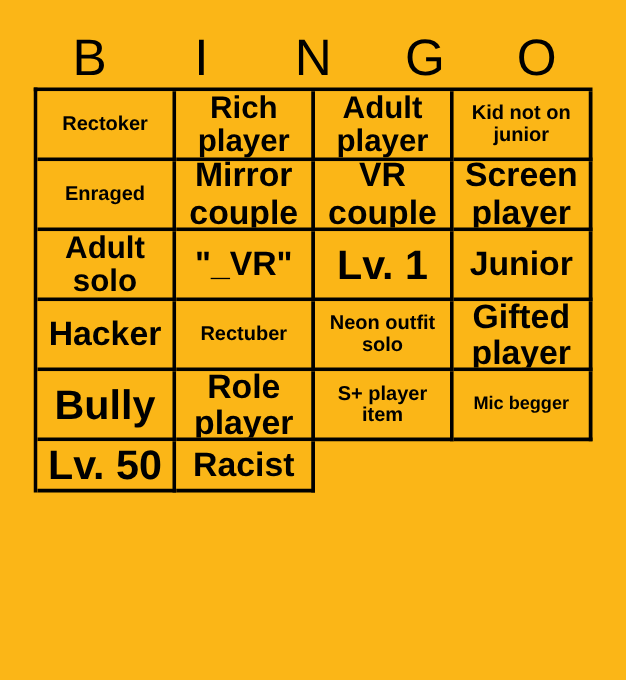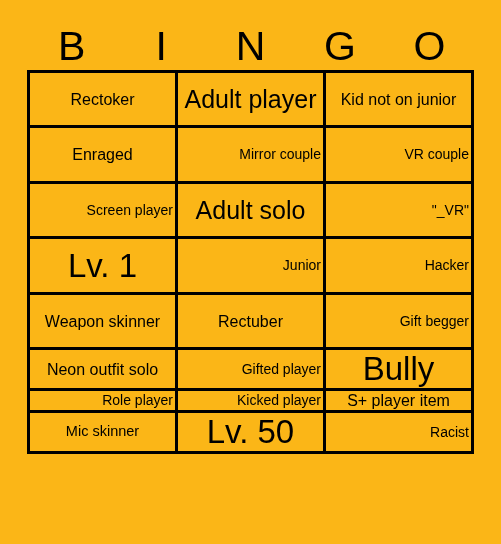--- a/index.html
+++ b/index.html
@@ -40,27 +40,28 @@
     color: #000000;
     font-weight: 400;
     letter-spacing: 0;
   }
   
   #bingo-grid {
     position: absolute;
     left: 27px;
     top: 70px;
     width: 447px;
-    height: 384px;
+    height: 324px;
     display: grid;
-    grid-template-columns: repeat(3, 1fr);
+    grid-template-columns: repeat(4, 1fr);
     grid-template-rows: repeat(5, 1fr);
     border-top: 3px solid #000000;
     border-left: 3px solid #000000;
     box-sizing: border-box;
+    font-weight: bold;
   }
   .bingo-cell {
     border-right: 3px solid #000000;
     border-bottom: 3px solid #000000;
     box-sizing: border-box;
     display: flex;
     align-items: center;
     justify-content: center;
     text-align: center;
     padding: 1px 2px;
@@ -70,41 +71,44 @@
   }
   .cell-text {
     display: block;
     width: 100%;
     line-height: 1.08;
     word-wrap: break-word;
   }
   
   .sz-xl .cell-text { font-size: 33px; }
   .sz-lg .cell-text { font-size: 25px; }
-  .sz-md .cell-text { font-size: 14px; text-align: right; }
+  .sz-md .cell-text { font-size: 27px; }
   .sz-sm .cell-text { font-size: 16px; }
   .sz-xs .cell-text { font-size: 14.5px; }
 </style>
 </head>
 <body>
 
 <div id="card-root">
 
   <div id="bingo-header">
     <div class="header-letter">B</div>
     <div class="header-letter">I</div>
     <div class="header-letter">N</div>
     <div class="header-letter">G</div>
     <div class="header-letter">O</div>
   </div>
 
   <div id="bingo-grid">
 
     <div class="bingo-cell sz-sm">
         <span class="cell-text">Rectoker</span>
+      </div>
+    <div class="bingo-cell sz-lg">
+        <span class="cell-text">Rich player</span>
       </div>
     <div class="bingo-cell sz-lg">
         <span class="cell-text">Adult player</span>
       </div>
     <div class="bingo-cell sz-sm">
         <span class="cell-text">Kid not on junior</span>
       </div>
     <div class="bingo-cell sz-sm">
         <span class="cell-text">Enraged</span>
       </div>
@@ -128,50 +132,41 @@
     <div class="bingo-cell sz-xl">
         <span class="cell-text">Lv. 1</span>
       </div>
     <div class="bingo-cell sz-md">
         <span class="cell-text">Junior</span>
       </div>
     <div class="bingo-cell sz-md">
         <span class="cell-text">Hacker</span>
       </div>
     <div class="bingo-cell sz-sm">
-        <span class="cell-text">Weapon skinner</span>
-      </div>
-    <div class="bingo-cell sz-sm">
         <span class="cell-text">Rectuber</span>
       </div>
 
-    <div class="bingo-cell sz-md">
-        <span class="cell-text">Gift begger</span>
-      </div>
     <div class="bingo-cell sz-sm">
         <span class="cell-text">Neon outfit solo</span>
       </div>
     <div class="bingo-cell sz-md">
         <span class="cell-text">Gifted player</span>
       </div>
     <div class="bingo-cell sz-xl">
         <span class="cell-text">Bully</span>
       </div>
     <div class="bingo-cell sz-md">
         <span class="cell-text">Role player</span>
       </div>
 
-    <div class="bingo-cell sz-md">
-        <span class="cell-text">Kicked player</span>
-      </div>
     <div class="bingo-cell sz-sm">
         <span class="cell-text">S+ player item</span>
       </div>
     <div class="bingo-cell sz-xs">
-        <span class="cell-text">Mic skinner</span>
+        <span class="cell-text">Mic begger</span>
       </div>
     <div class="bingo-cell sz-xl">
         <span class="cell-text">Lv. 50</span>
       </div>
     <div class="bingo-cell sz-md">
         <span class="cell-text">Racist</span>
       </div>
   </div>
 
 </div>

